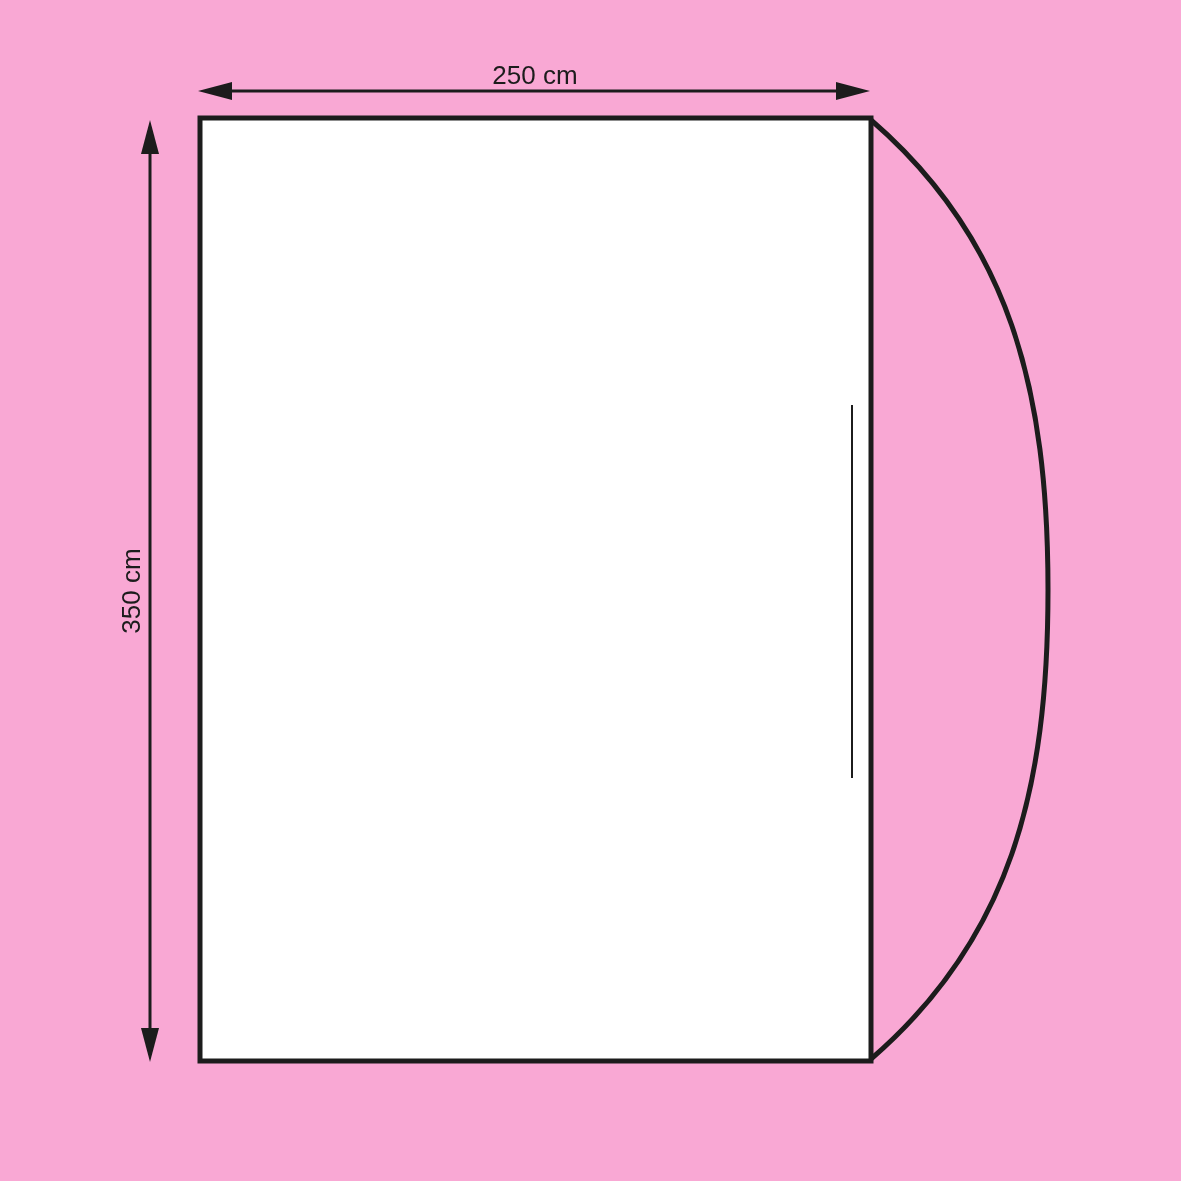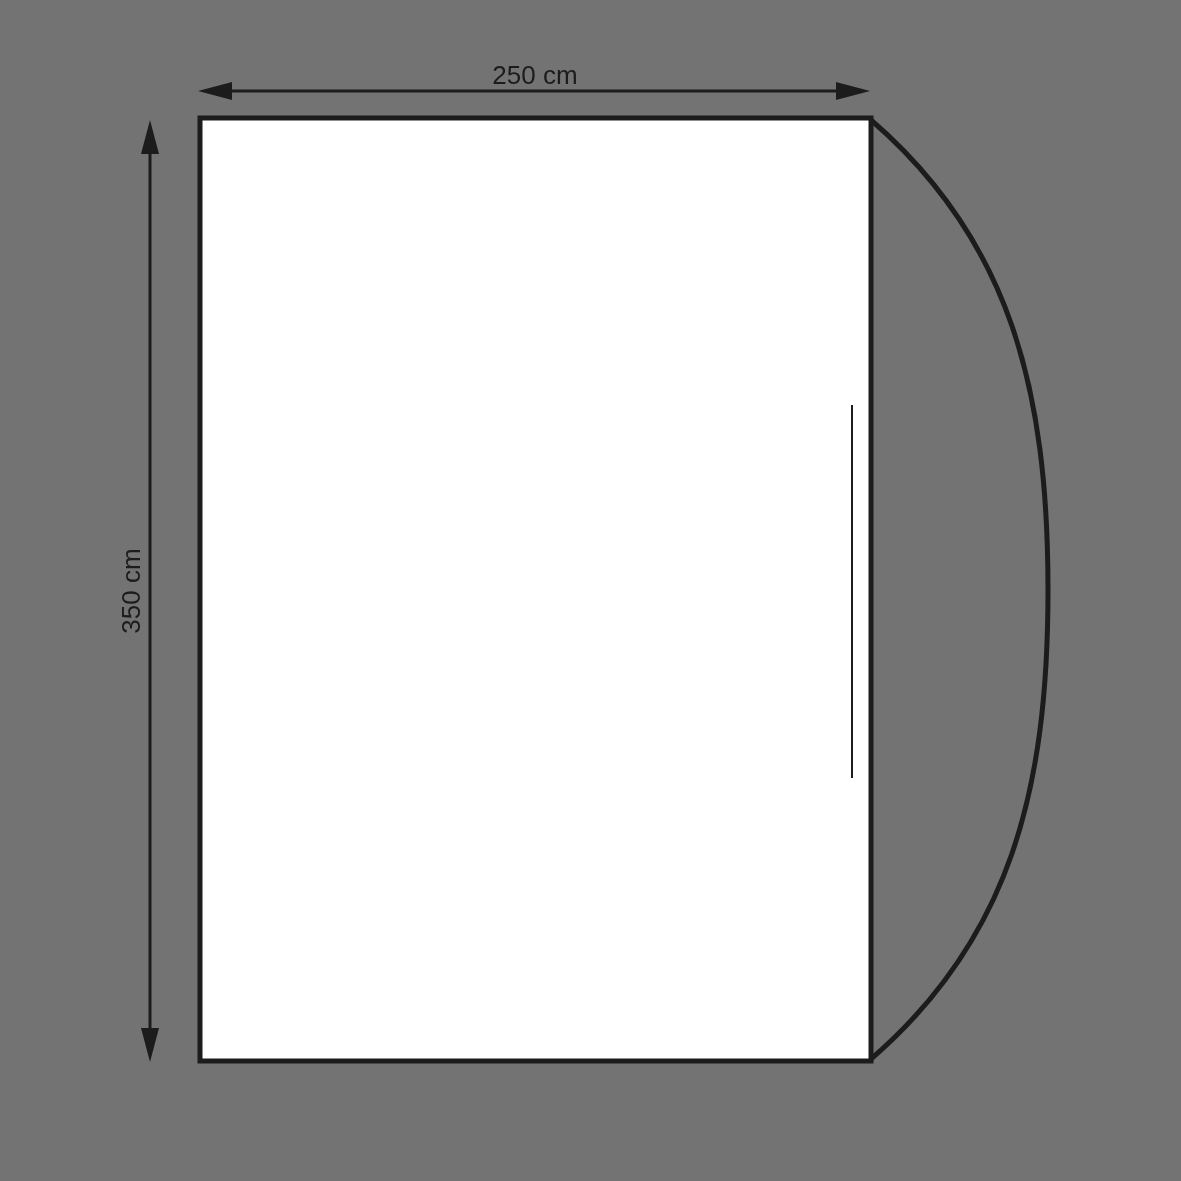--- a/index.html
+++ b/index.html
@@ -7,21 +7,21 @@
     padding: 0;
     width: 1181px;
     height: 1181px;
     background: #ffffff;
     font-family: "Liberation Sans", sans-serif;
   }
   .stage {
     position: relative;
     width: 1181px;
     height: 1181px;
-    background: #737373;
+    background: #f9a8d4;
     overflow: hidden;
   }
   svg.diagram {
     display: block;
     width: 1181px;
     height: 1181px;
   }
   .dim-label {
     font-family: "Liberation Sans", sans-serif;
     font-size: 26px;

